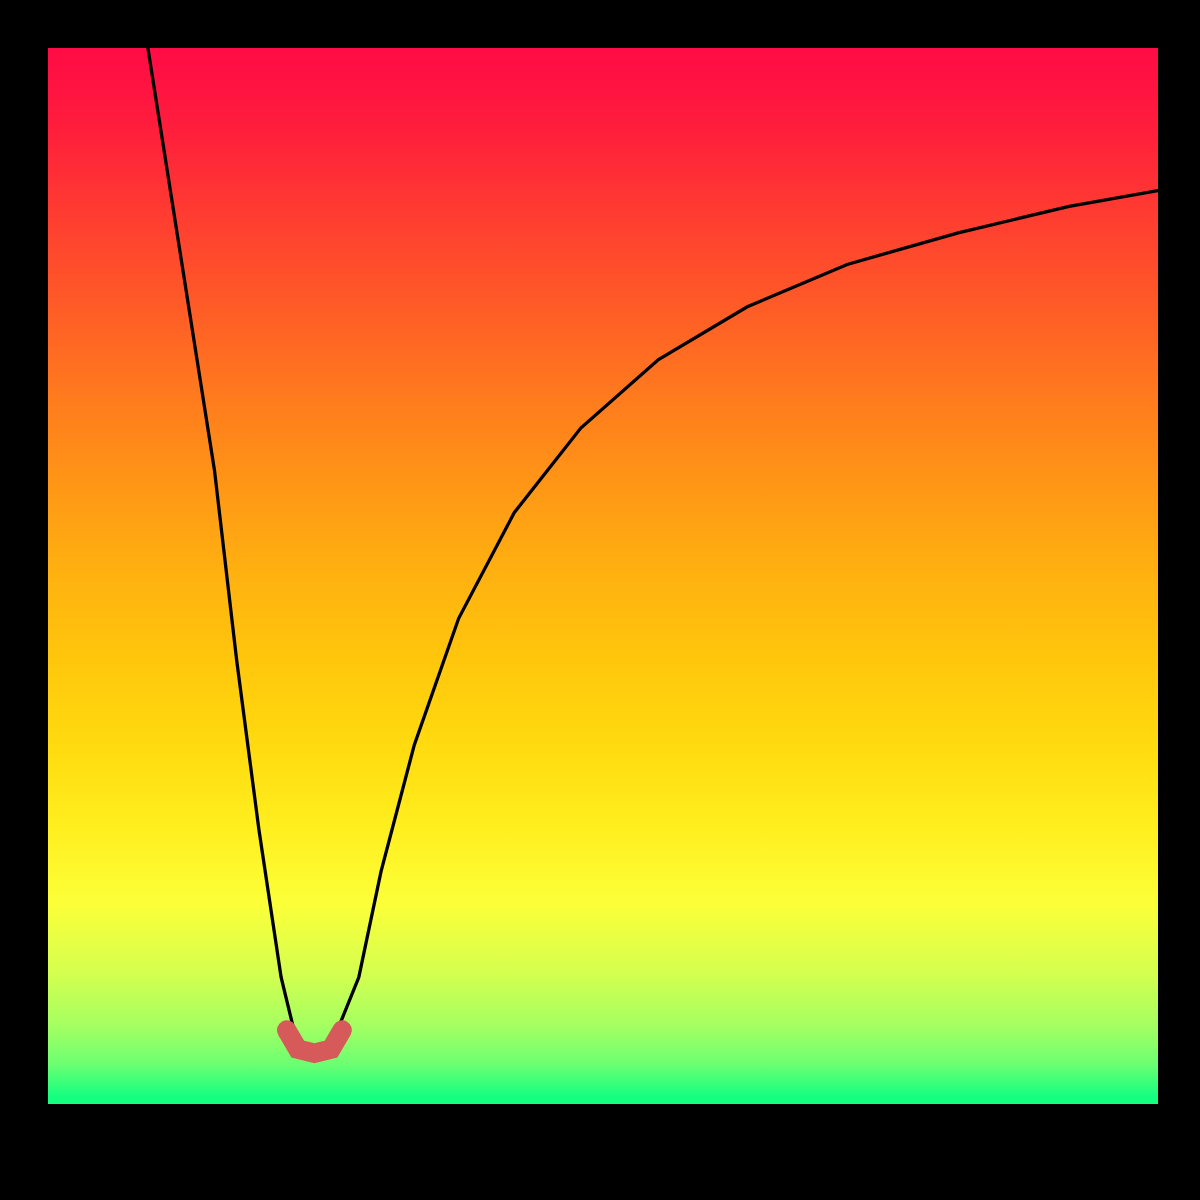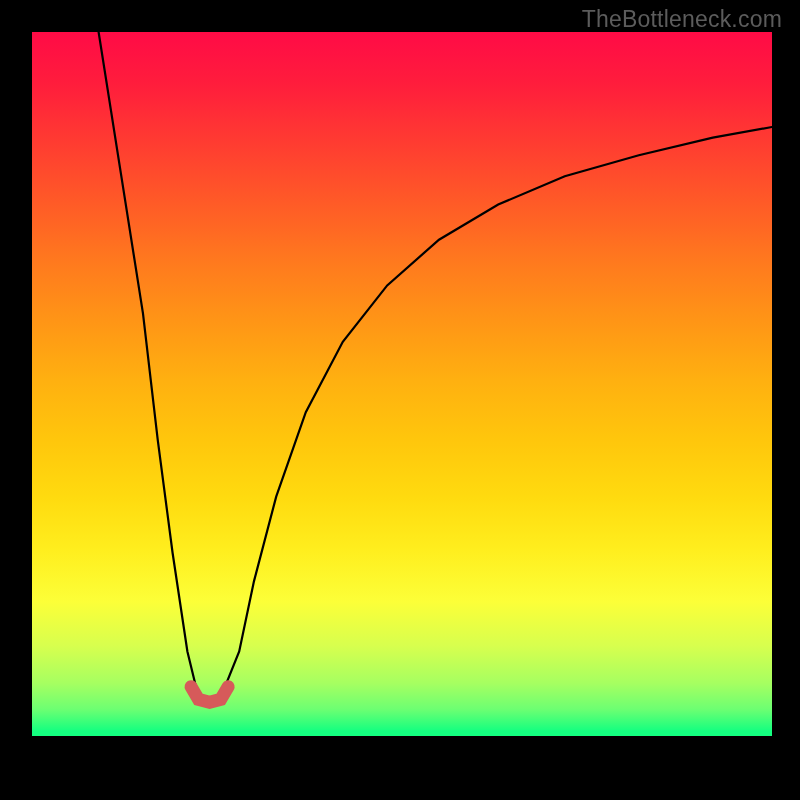--- a/index.html
+++ b/index.html
@@ -55,21 +55,20 @@
     left: 0;
     top: 0;
     width: 740px;
     height: 740px;
   }
 </style>
 </head>
 <body>
 
 <div class="frame">
-  <div class="watermark">TheBottleneck.com</div>
 
   <div class="plot-area">
     <svg class="curves" viewBox="0 0 740 740" preserveAspectRatio="none">
       <path fill="none" stroke="#000" stroke-width="2.2" stroke-linecap="round" d="M66.6 0.0 L88.8 140.8 L111.0 281.6 L125.8 408.3 L140.6 521.0 L155.4 619.5 L166.5 665.3 L177.6 670.2 L188.7 665.3 L207.2 619.5 L222.0 549.1 L244.2 464.6 L273.8 380.2 L310.8 309.8 L355.2 253.4 L407.0 207.7 L466.2 172.5 L532.8 144.3 L606.8 123.2 L680.8 105.6 L740.0 95.0"></path>
       <path fill="none" stroke="#d65a5a" stroke-width="13" stroke-linecap="round" d="M159.1 654.7 L166.5 667.4 L177.6 670.2 L188.7 667.4 L196.1 654.7"></path>
     </svg>
   </div>
 </div>
 
 </body></html>

